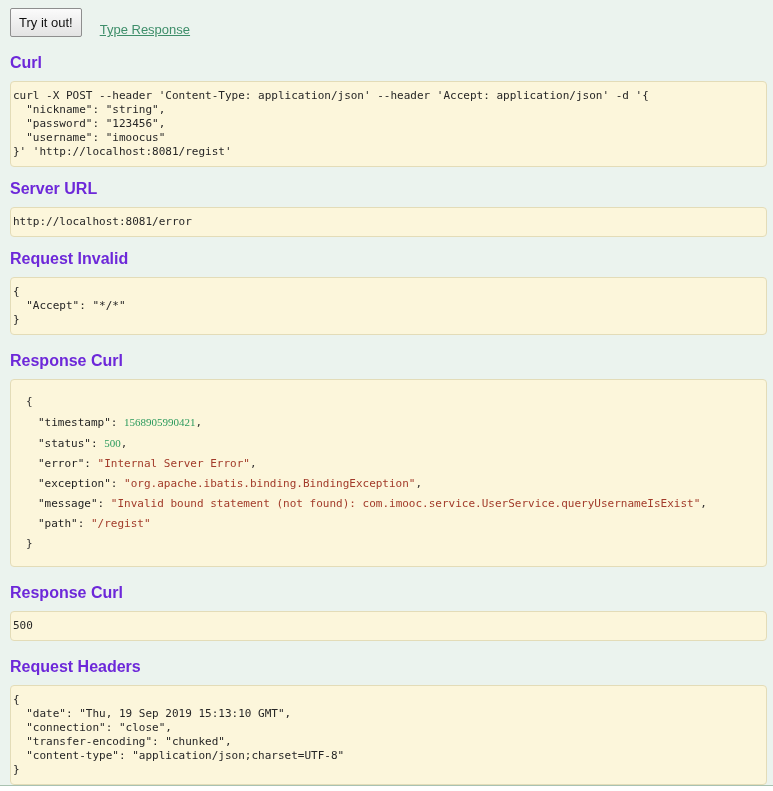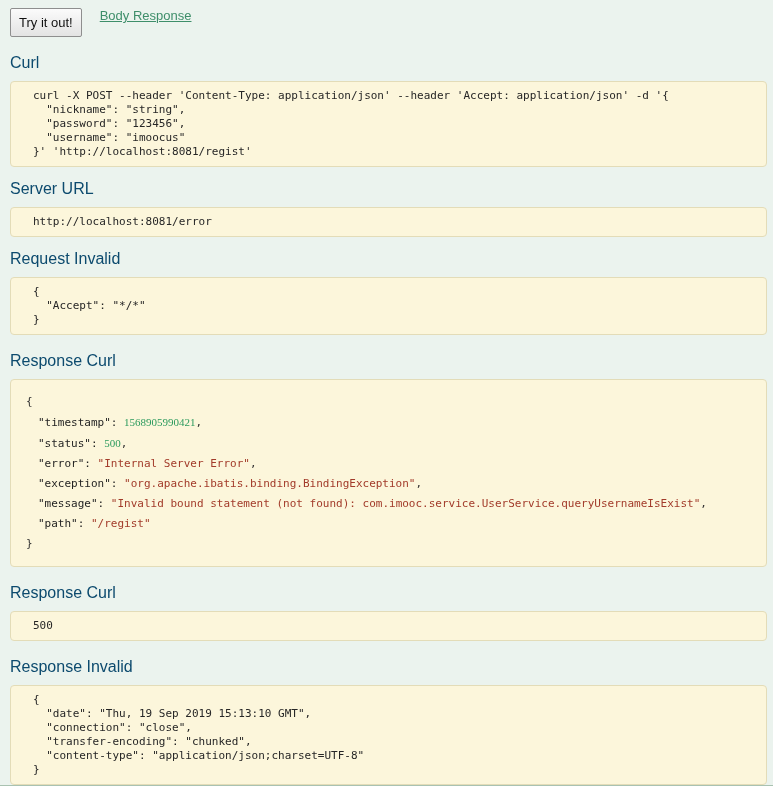--- a/index.html
+++ b/index.html
@@ -11,21 +11,21 @@
     font-family: "Liberation Sans", sans-serif;
     overflow: hidden;
   }
   .content {
     background: #ebf3ee;
     border-bottom: 1px solid #a9c2b1;
     padding: 8px 6px 0 10px;
   }
   .toolbar {
     display: flex;
-    align-items: flex-start;
+    align-items: flex-end;
     margin-bottom: 16px;
   }
   .try-btn {
     font-family: "Liberation Sans", sans-serif;
     font-size: 13px;
     color: #111;
     padding: 6px 8px;
     background: linear-gradient(#fbfbfb, #e3e3e3);
     border: 1px solid #8e8e8e;
     border-radius: 2px;
@@ -34,30 +34,30 @@
   .hide-link {
     margin-left: 18px;
     font-size: 13px;
     color: #3e8e6a;
     text-decoration: underline;
     cursor: pointer;
   }
   h4 {
     margin: 12px 0 9px;
     font-size: 16px;
-    font-weight: normal;
-    color: #0c4a6e;
+    font-weight: bold;
+    color: #6d28d9;
     line-height: 19px;
   }
   h4.spaced { margin-top: 16px; }
   .block {
     background: #fcf6db;
     border: 1px solid #e3dcb8;
     border-radius: 4px;
-    padding: 7px 22px;
+    padding: 7px 2px;
   }
   .code {
     font-family: "DejaVu Sans Mono", "Liberation Mono", monospace;
     font-size: 11px;
     line-height: 14px;
     color: #262626;
     white-space: pre;
     overflow: hidden;
   }
   .response-body {
@@ -71,21 +71,21 @@
   .tok-string { color: #a23b2a; }
   .tok-plain { color: #333333; }
 </style>
 </head>
 <body>
 
 <div class="content">
 
   <div class="toolbar">
     <button class="try-btn">Try it out!</button>
-    <a href="#" class="hide-link">Body Response</a>
+    <a href="#" class="hide-link">Type Response</a>
   </div>
 
   <h4>Curl</h4>
   <div class="block code">curl -X POST --header 'Content-Type: application/json' --header 'Accept: application/json' -d '{ 
   "nickname": "string", 
   "password": "123456", 
   "username": "imoocus" 
 }' 'http://localhost:8081/regist'</div>
 
   <h4>Server URL</h4>
@@ -95,21 +95,21 @@
   <div class="block code">{
   "Accept": "*/*"
 }</div>
 
   <h4 class="spaced">Response Curl</h4>
   <div class="block code response-body"><div class="rb-line"><span class="tok-plain">{</span></div><div class="rb-line rb-entry"><span class="tok-key">"timestamp": </span><span class="tok-number">1568905990421</span><span class="tok-plain">,</span></div><div class="rb-line rb-entry"><span class="tok-key">"status": </span><span class="tok-number">500</span><span class="tok-plain">,</span></div><div class="rb-line rb-entry"><span class="tok-key">"error": </span><span class="tok-string">"Internal Server Error"</span><span class="tok-plain">,</span></div><div class="rb-line rb-entry"><span class="tok-key">"exception": </span><span class="tok-string">"org.apache.ibatis.binding.BindingException"</span><span class="tok-plain">,</span></div><div class="rb-line rb-entry"><span class="tok-key">"message": </span><span class="tok-string">"Invalid bound statement (not found): com.imooc.service.UserService.queryUsernameIsExist"</span><span class="tok-plain">,</span></div><div class="rb-line rb-entry"><span class="tok-key">"path": </span><span class="tok-string">"/regist"</span></div><div class="rb-line"><span class="tok-plain">}</span></div></div>
 
   <h4 class="spaced">Response Curl</h4>
   <div class="block code">500</div>
 
-  <h4 class="spaced">Response Invalid</h4>
+  <h4 class="spaced">Request Headers</h4>
   <div class="block code">{
   "date": "Thu, 19 Sep 2019 15:13:10 GMT",
   "connection": "close",
   "transfer-encoding": "chunked",
   "content-type": "application/json;charset=UTF-8"
 }</div>
 
 </div>
 
 </body></html>

